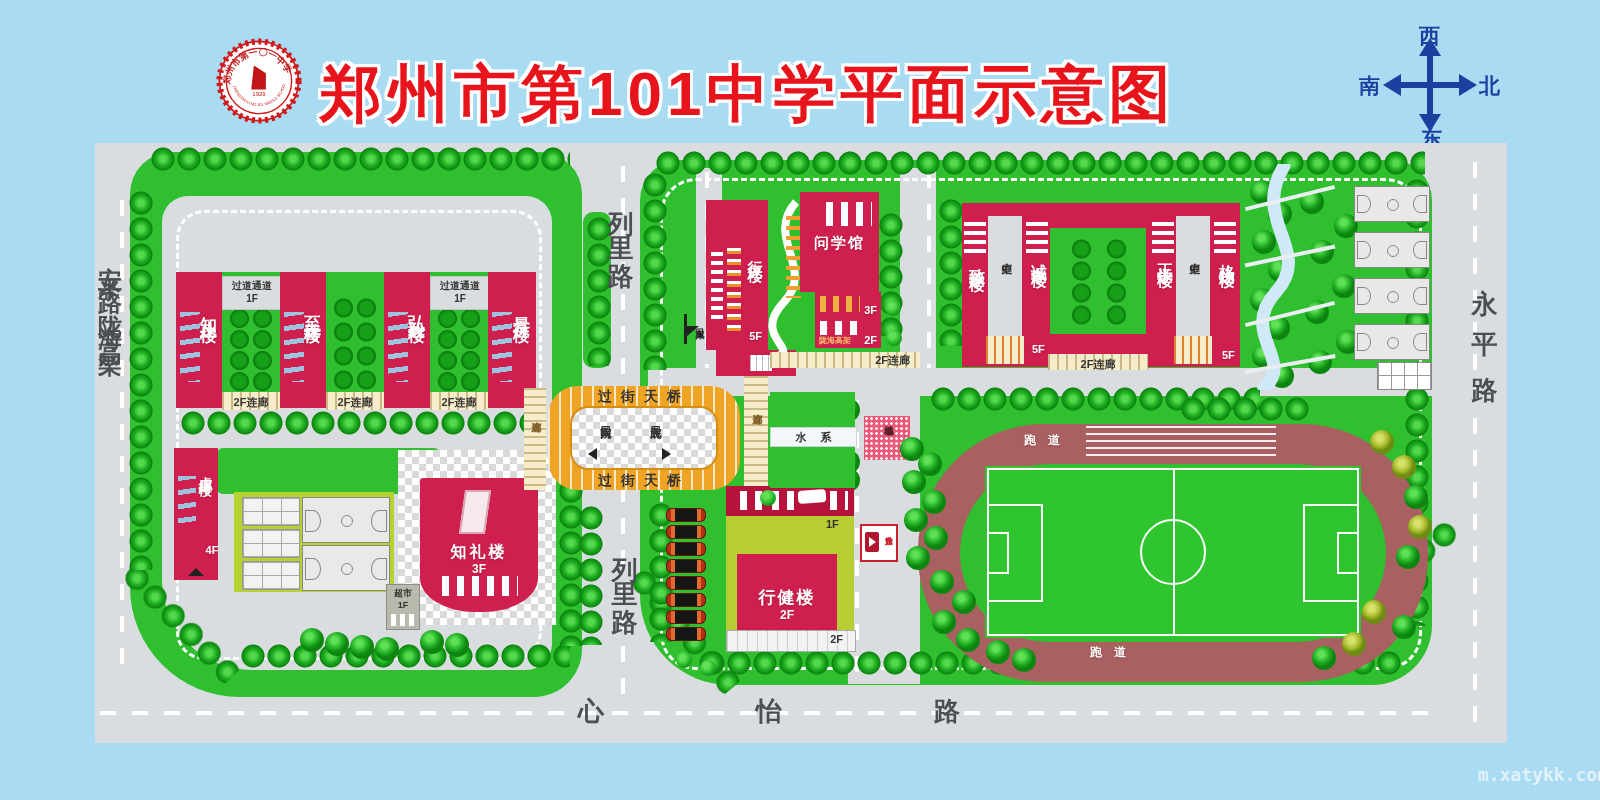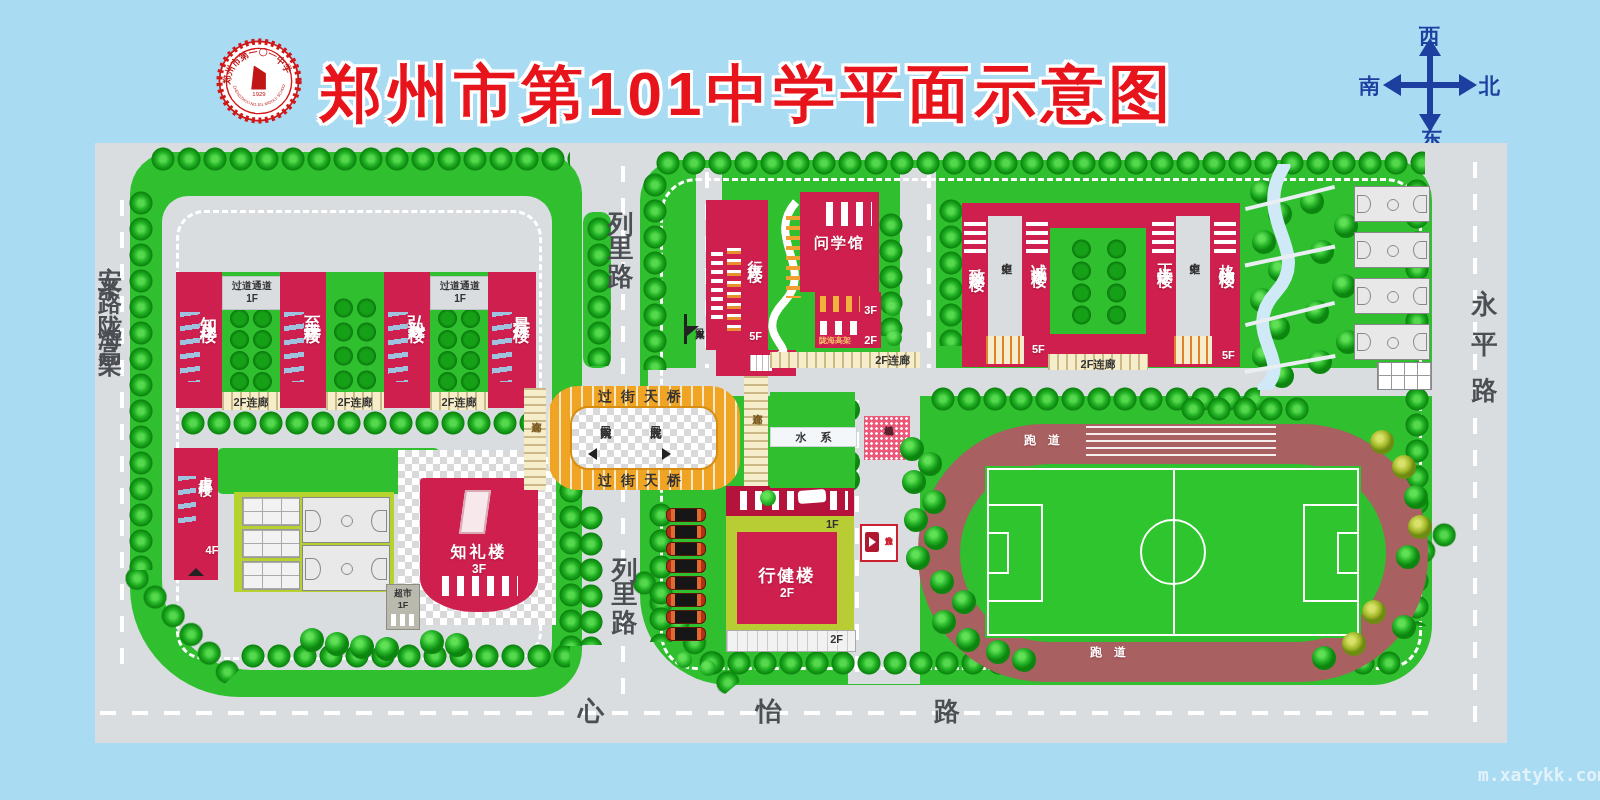--- a/index.html
+++ b/index.html
@@ -388,21 +388,21 @@
   </div>
 
   <div class="abs" style="left:726px;top:486px;width:128px;height:144px;background:#b8cc34;"></div>
   <div class="abs" style="left:726px;top:486px;width:128px;height:30px;background:#b5123c;">
     <div class="abs barswhite" style="left:14px;top:5px;width:26px;height:19px;"></div>
     <div class="abs barswhite" style="left:46px;top:5px;width:22px;height:19px;"></div>
     <div class="abs" style="left:72px;top:4px;width:28px;height:13px;background:#fff;border-radius:4px;transform:rotate(-4deg);"></div>
     <div class="abs barswhite" style="left:104px;top:5px;width:18px;height:19px;"></div>
   </div>
   <div class="abs slab" style="left:826px;top:518px;font-size:11px;">1F</div>
-  <div class="abs red" style="left:737px;top:532px;width:100px;height:92px;">
+  <div class="abs red" style="left:737px;top:554px;width:100px;height:92px;">
     <div class="abs blab" style="left:0;top:32px;width:100%;text-align:center;font-size:17px;letter-spacing:2px;">行健楼</div>
     <div class="abs blab" style="left:0;top:54px;width:100%;text-align:center;font-size:12px;">2F</div>
   </div>
   <div class="abs" style="left:726px;top:630px;width:128px;height:20px;background:#f2f2f2;border:1px solid #aaa;background-image:repeating-linear-gradient(90deg,#ccc 0 1px,transparent 1px 10px);">
     <span class="abs slab" style="right:10px;top:2px;font-size:11px;background:#f2f2f2;padding:0 2px;">2F</span>
   </div>
 
   <div class="abs green" style="left:770px;top:392px;width:85px;height:96px;"></div>
   <div class="abs" style="left:770px;top:427px;width:85px;height:18px;background:#f3f7f9;border:1px solid #ccd4d8;">
     <div class="slab" style="text-align:center;font-size:11px;line-height:18px;letter-spacing:14px;padding-left:14px;">水系</div>

